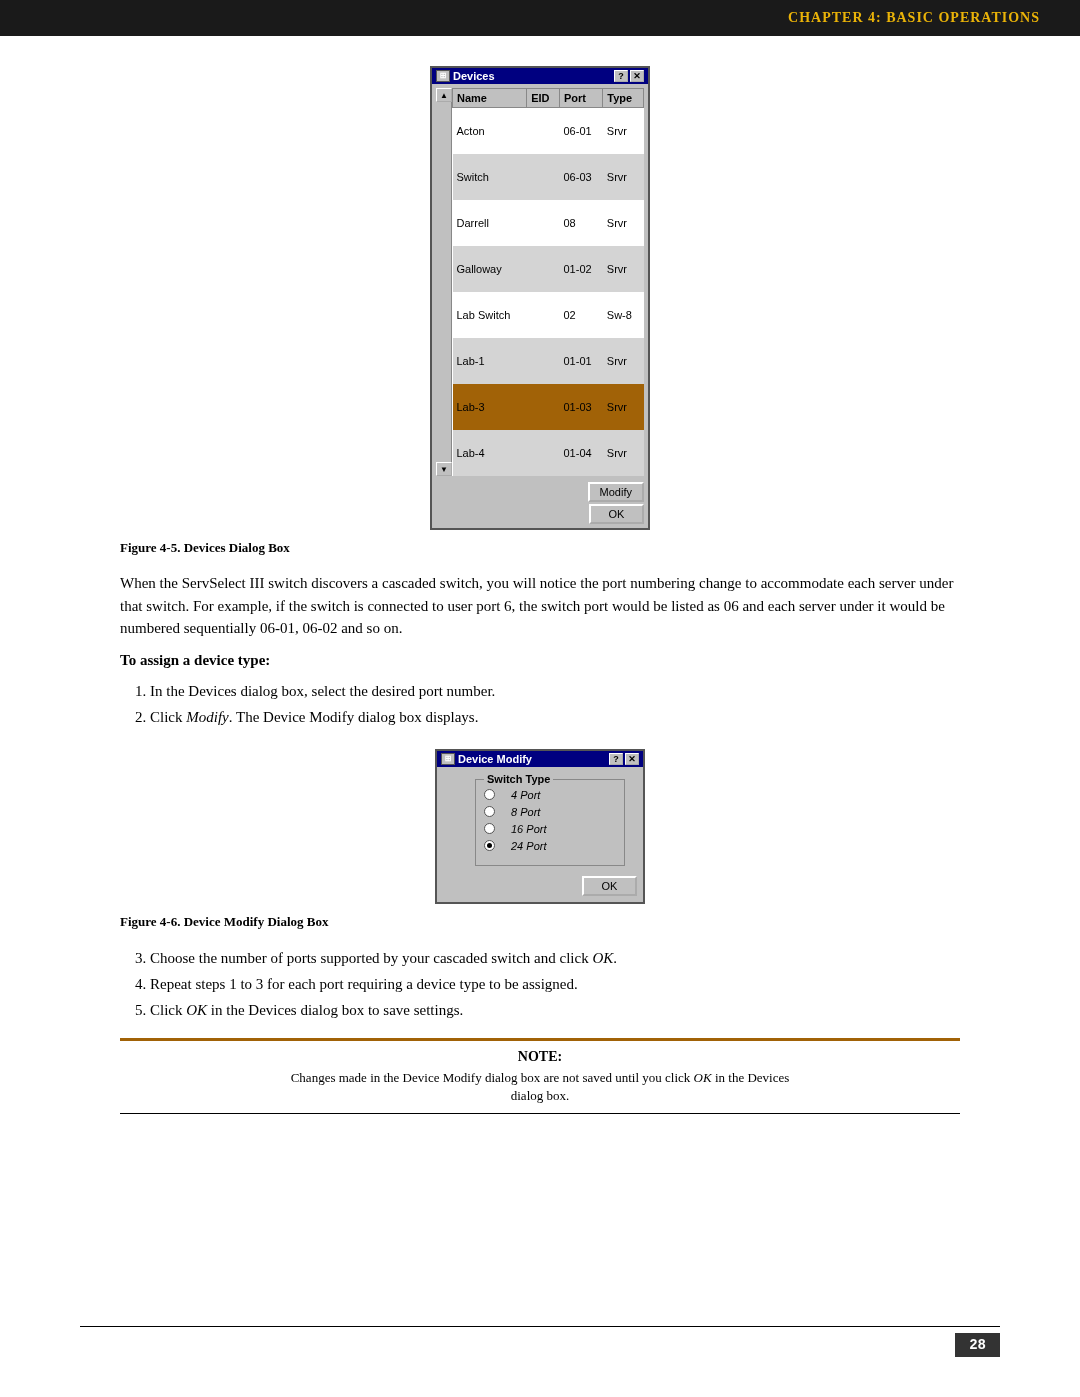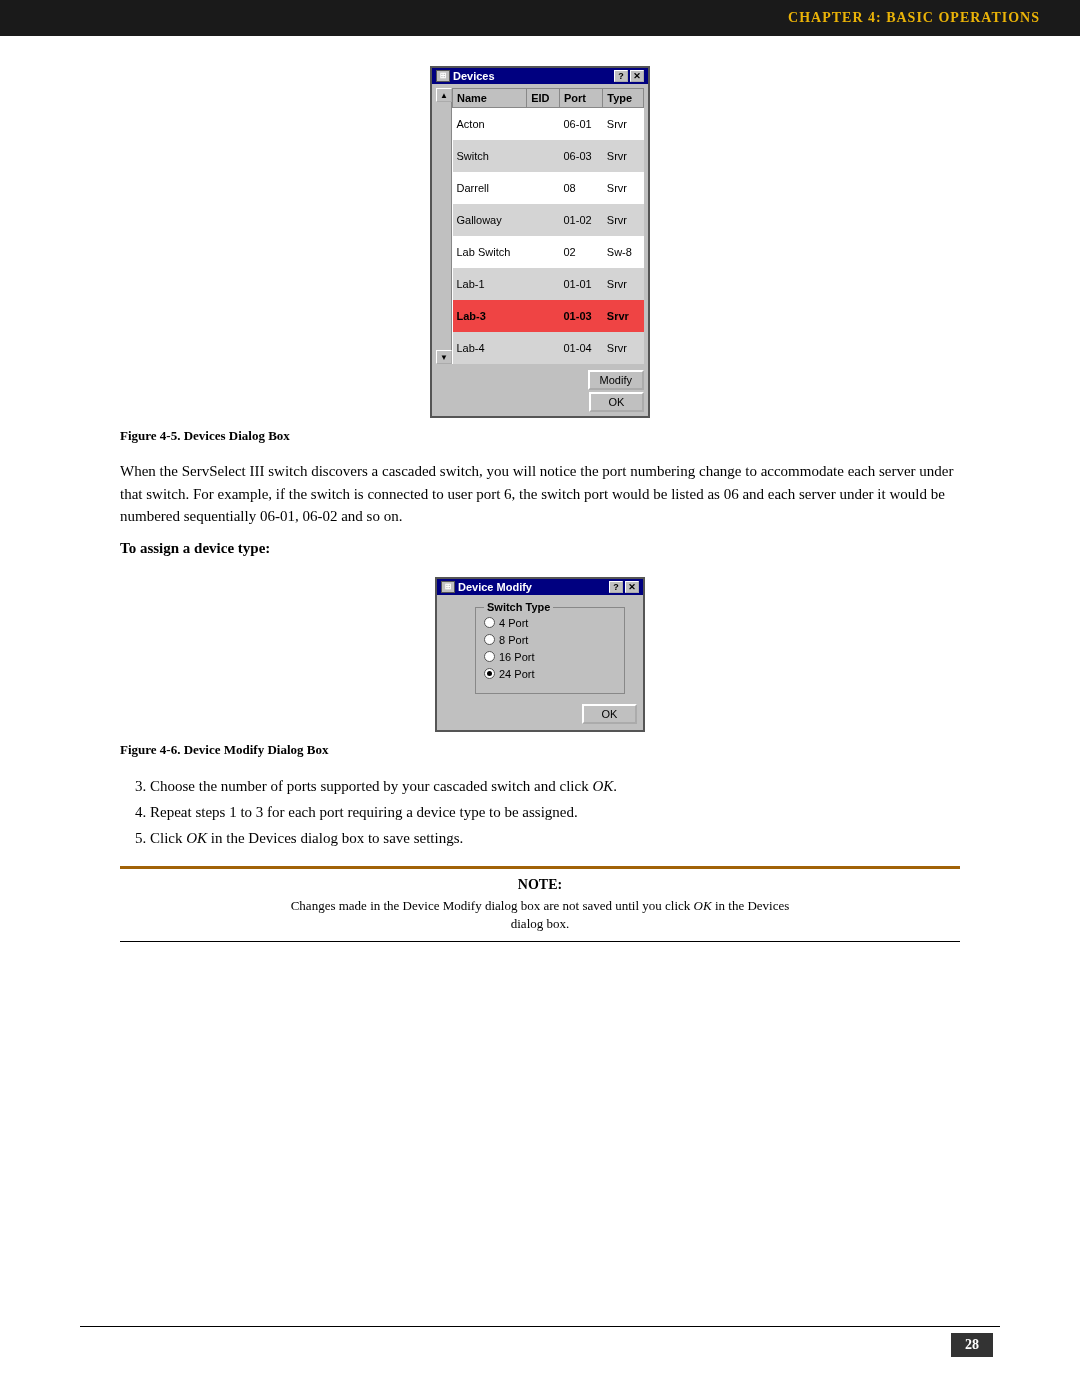--- a/index.html
+++ b/index.html
@@ -103,21 +103,21 @@
 
     .devices-table th {
       background: #c0c0c0;
       border: 1px solid #888;
       padding: 3px 4px;
       font-weight: bold;
       text-align: left;
     }
 
     .devices-table td {
-      padding: 10px 4px;
+      padding: 17px 4px;
       border: none;
       white-space: nowrap;
     }
 
     .devices-table tr:nth-child(even) {
       background: #d4d4d4;
     }
 
     .scroll-btn {
       background: #c0c0c0;
@@ -222,23 +222,24 @@
       left: 8px;
       background: #c0c0c0;
       padding: 0 3px;
       font-size: 11px;
       font-weight: bold;
     }
 
     .radio-item {
       display: flex;
       align-items: center;
-      gap: 4px;
+      gap: 16px;
       margin: 5px 0;
       font-size: 11px;
+      font-style: italic;
     }
 
     .radio-circle {
       width: 11px;
       height: 11px;
       border: 1px solid #555;
       border-radius: 50%;
       background: white;
       display: flex;
       align-items: center;
@@ -272,24 +273,25 @@
     .note-text {
       text-align: center;
       font-size: 13px;
       line-height: 1.4;
     }
 
     
     .page-footer {
       position: absolute;
       bottom: 40px;
-      right: 87px;
+      right: 80px;
       display: flex;
       align-items: flex-start;
       gap: 0;
+      font-family: Liberation Mono, monospace;
     }
 
     .page-number-box {
       background: #333;
       color: white;
       padding: 4px 14px;
       font-size: 14px;
       font-weight: bold;
     }
 
@@ -378,21 +380,21 @@
                       <td></td>
                       <td>02</td>
                       <td>Sw-8</td>
                     </tr>
                     <tr style="background: rgb(212, 212, 212);">
                       <td>Lab-1</td>
                       <td></td>
                       <td>01-01</td>
                       <td>Srvr</td>
                     </tr>
-                    <tr style="background: #ef4444; font-weight: bold;">
+                    <tr style="background: #a16207;">
                       <td>Lab-3</td>
                       <td></td>
                       <td>01-03</td>
                       <td>Srvr</td>
                     </tr>
                     <tr style="background: rgb(212, 212, 212);">
                       <td>Lab-4</td>
                       <td></td>
                       <td>01-04</td>
                       <td>Srvr</td>
@@ -409,20 +411,24 @@
         </div>
       </div>
     </div>
 
     <div class="figure-caption">Figure 4-5.  Devices Dialog Box</div>
 
     <p class="body-text">When the ServSelect III switch discovers a cascaded switch, you will notice the port numbering change to accommodate each server under that switch. For example, if the switch is connected to user port 6, the switch port would be listed as 06 and each server under it would be numbered sequentially 06-01, 06-02 and so on.</p>
 
     <p class="section-heading">To assign a device type:</p>
 
+    <ol class="numbered-list">
+      <li>In the Devices dialog box, select the desired port number.</li>
+      <li>Click <span class="italic">Modify</span>. The Device Modify dialog box displays.</li>
+    </ol>
 
     <div class="dialog-container">
       <div class="device-modify-dialog">
 
         <div class="dialog-titlebar">
           <div style="display:flex;align-items:center;gap:3px;">
             <span class="dialog-titlebar-icon">⊞</span>
             <span>Device Modify</span>
           </div>
           <div class="dialog-titlebar-controls">

